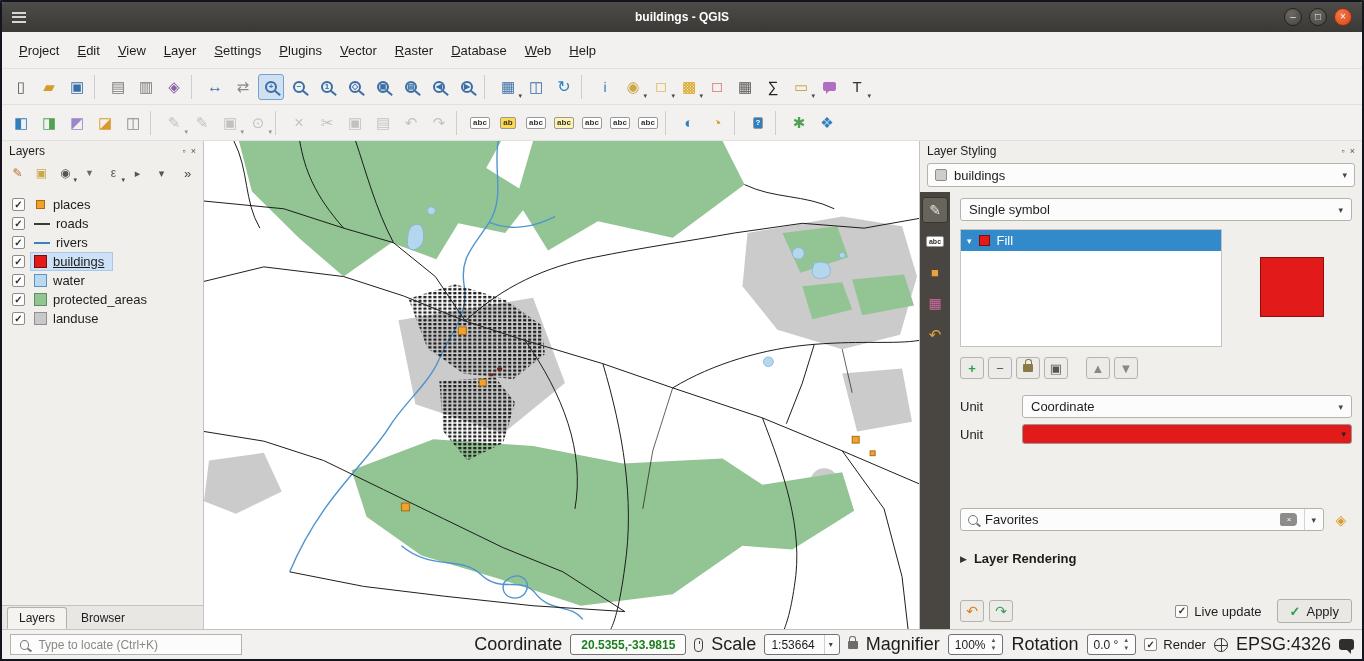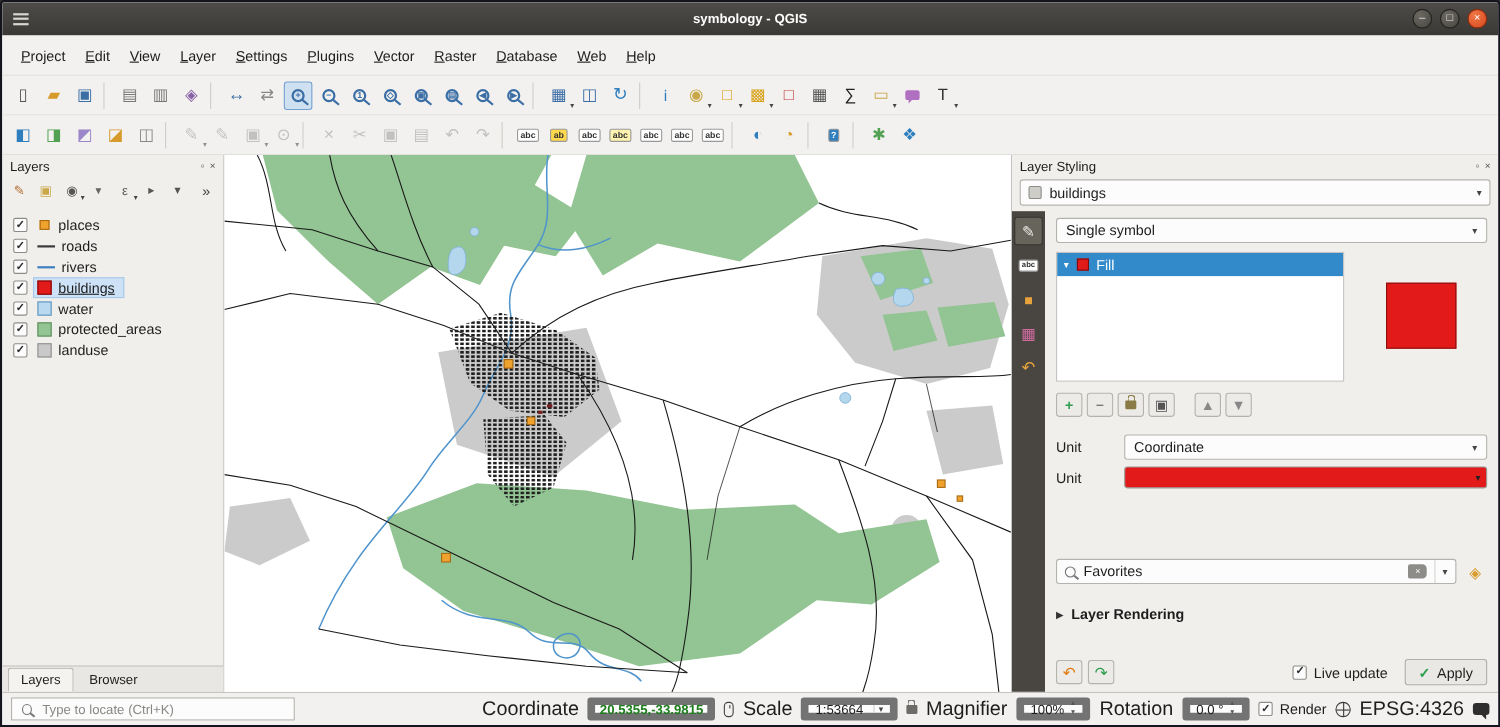--- a/index.html
+++ b/index.html
@@ -105,26 +105,26 @@
 .lr-row{display:flex;align-items:center;gap:7px;margin-top:20px;font-weight:bold;flex:0 0 auto}
 .lr-row .exp{font-weight:normal;color:#333}
 .rp-bottom{margin-top:auto;display:flex;align-items:center;gap:5px;padding:4px 0 2px;flex:0 0 auto}
 .rp-bottom .sbtn span{font-size:14px}
 .cb-row{display:flex;align-items:center;gap:6px}
 .rp-bottom .cb-row{margin-left:auto}
 .apply{height:24px;margin-left:10px;padding:0 12px;background:#e9e8e5;border:1px solid #b0aeaa;border-radius:3px;display:flex;align-items:center;gap:6px}
 .apply .chk{color:#2e9e4f;font-weight:bold}
 
 .statusbar{height:30px;flex:0 0 auto;background:#f2f1ef;border-top:1px solid #c5c3bf;display:flex;align-items:center;gap:8px;padding:0 8px}
-.locate{width:258px;flex:0 0 auto;height:21px;background:#fcfcfc;border:1px solid #b5b3ae;border-radius:0;display:flex;align-items:center;gap:7px;padding:0 9px}
+.locate{width:232px;flex:0 0 auto;height:21px;background:#fcfcfc;border:1px solid #b5b3ae;border-radius:0;display:flex;align-items:center;gap:7px;padding:0 9px}
 .locate input{border:none;outline:none;background:transparent;width:100%;font:12px "Liberation Sans",sans-serif;color:#333}
 .locate input::placeholder{color:#8a8884}
 .sb-label{font-size:18px;white-space:nowrap}
 .sb-label.first{margin-left:auto}
-.sb-box{height:21px;background:#fcfcfc;border:7px solid #737373;border-radius:3px;display:flex;align-items:center;padding:0 6px;font-size:12px;white-space:nowrap}
+.sb-box{height:21px;background:#fcfcfc;border:1px solid #737373;border-radius:3px;display:flex;align-items:center;padding:0 6px;font-size:12px;white-space:nowrap}
 .coord{width:116px;justify-content:center}
 .coord span{color:#1e7e1e;font-weight:bold}
 .combo2{gap:5px}
 .ddseg{border-left:1px solid #d0cec9;padding-left:4px;margin-left:4px;font-size:8px;color:#444;align-self:stretch;display:flex;align-items:center}
 .mouseicon{width:9px;height:14px;border:1.5px solid #444;border-radius:4px;position:relative;flex:0 0 auto}
 .mouseicon::before{content:"";position:absolute;left:50%;top:2px;width:1px;height:3px;background:#444}
 .locksh{position:relative;width:10px;height:8px;background:#8a7a45;border-radius:1px;display:inline-block;flex:0 0 auto}
 .locksh::before{content:"";position:absolute;top:-5px;left:1.5px;width:5px;height:5px;border:1.5px solid #8a7a45;border-bottom:none;border-radius:3px 3px 0 0}
 .locksh.gray{background:#6e6c68}
 .locksh.gray::before{border-color:#6e6c68}
@@ -134,21 +134,21 @@
 .msgbub{width:15px;height:11px;background:#2e2e2e;border-radius:3px;position:relative;flex:0 0 auto}
 .msgbub::after{content:"";position:absolute;right:3px;bottom:-4px;width:0;height:0;border-top:5px solid #2e2e2e;border-left:5px solid transparent}
 </style>
 </head>
 <body>
 
 <div class="win">
 
   <div class="titlebar">
     <span class="burger"></span>
-    <span class="title">symbology - QGIS</span>
+    <span class="title">buildings - QGIS</span>
     <span class="winbtns">
         <span class="wbtn">–</span>
         <span class="wbtn">□</span>
         <span class="wbtn close">×</span>
       </span>
   </div>
 
   <div class="menubar">
       <span class="menu-item">Project</span>
       <span class="menu-item">Edit</span>

